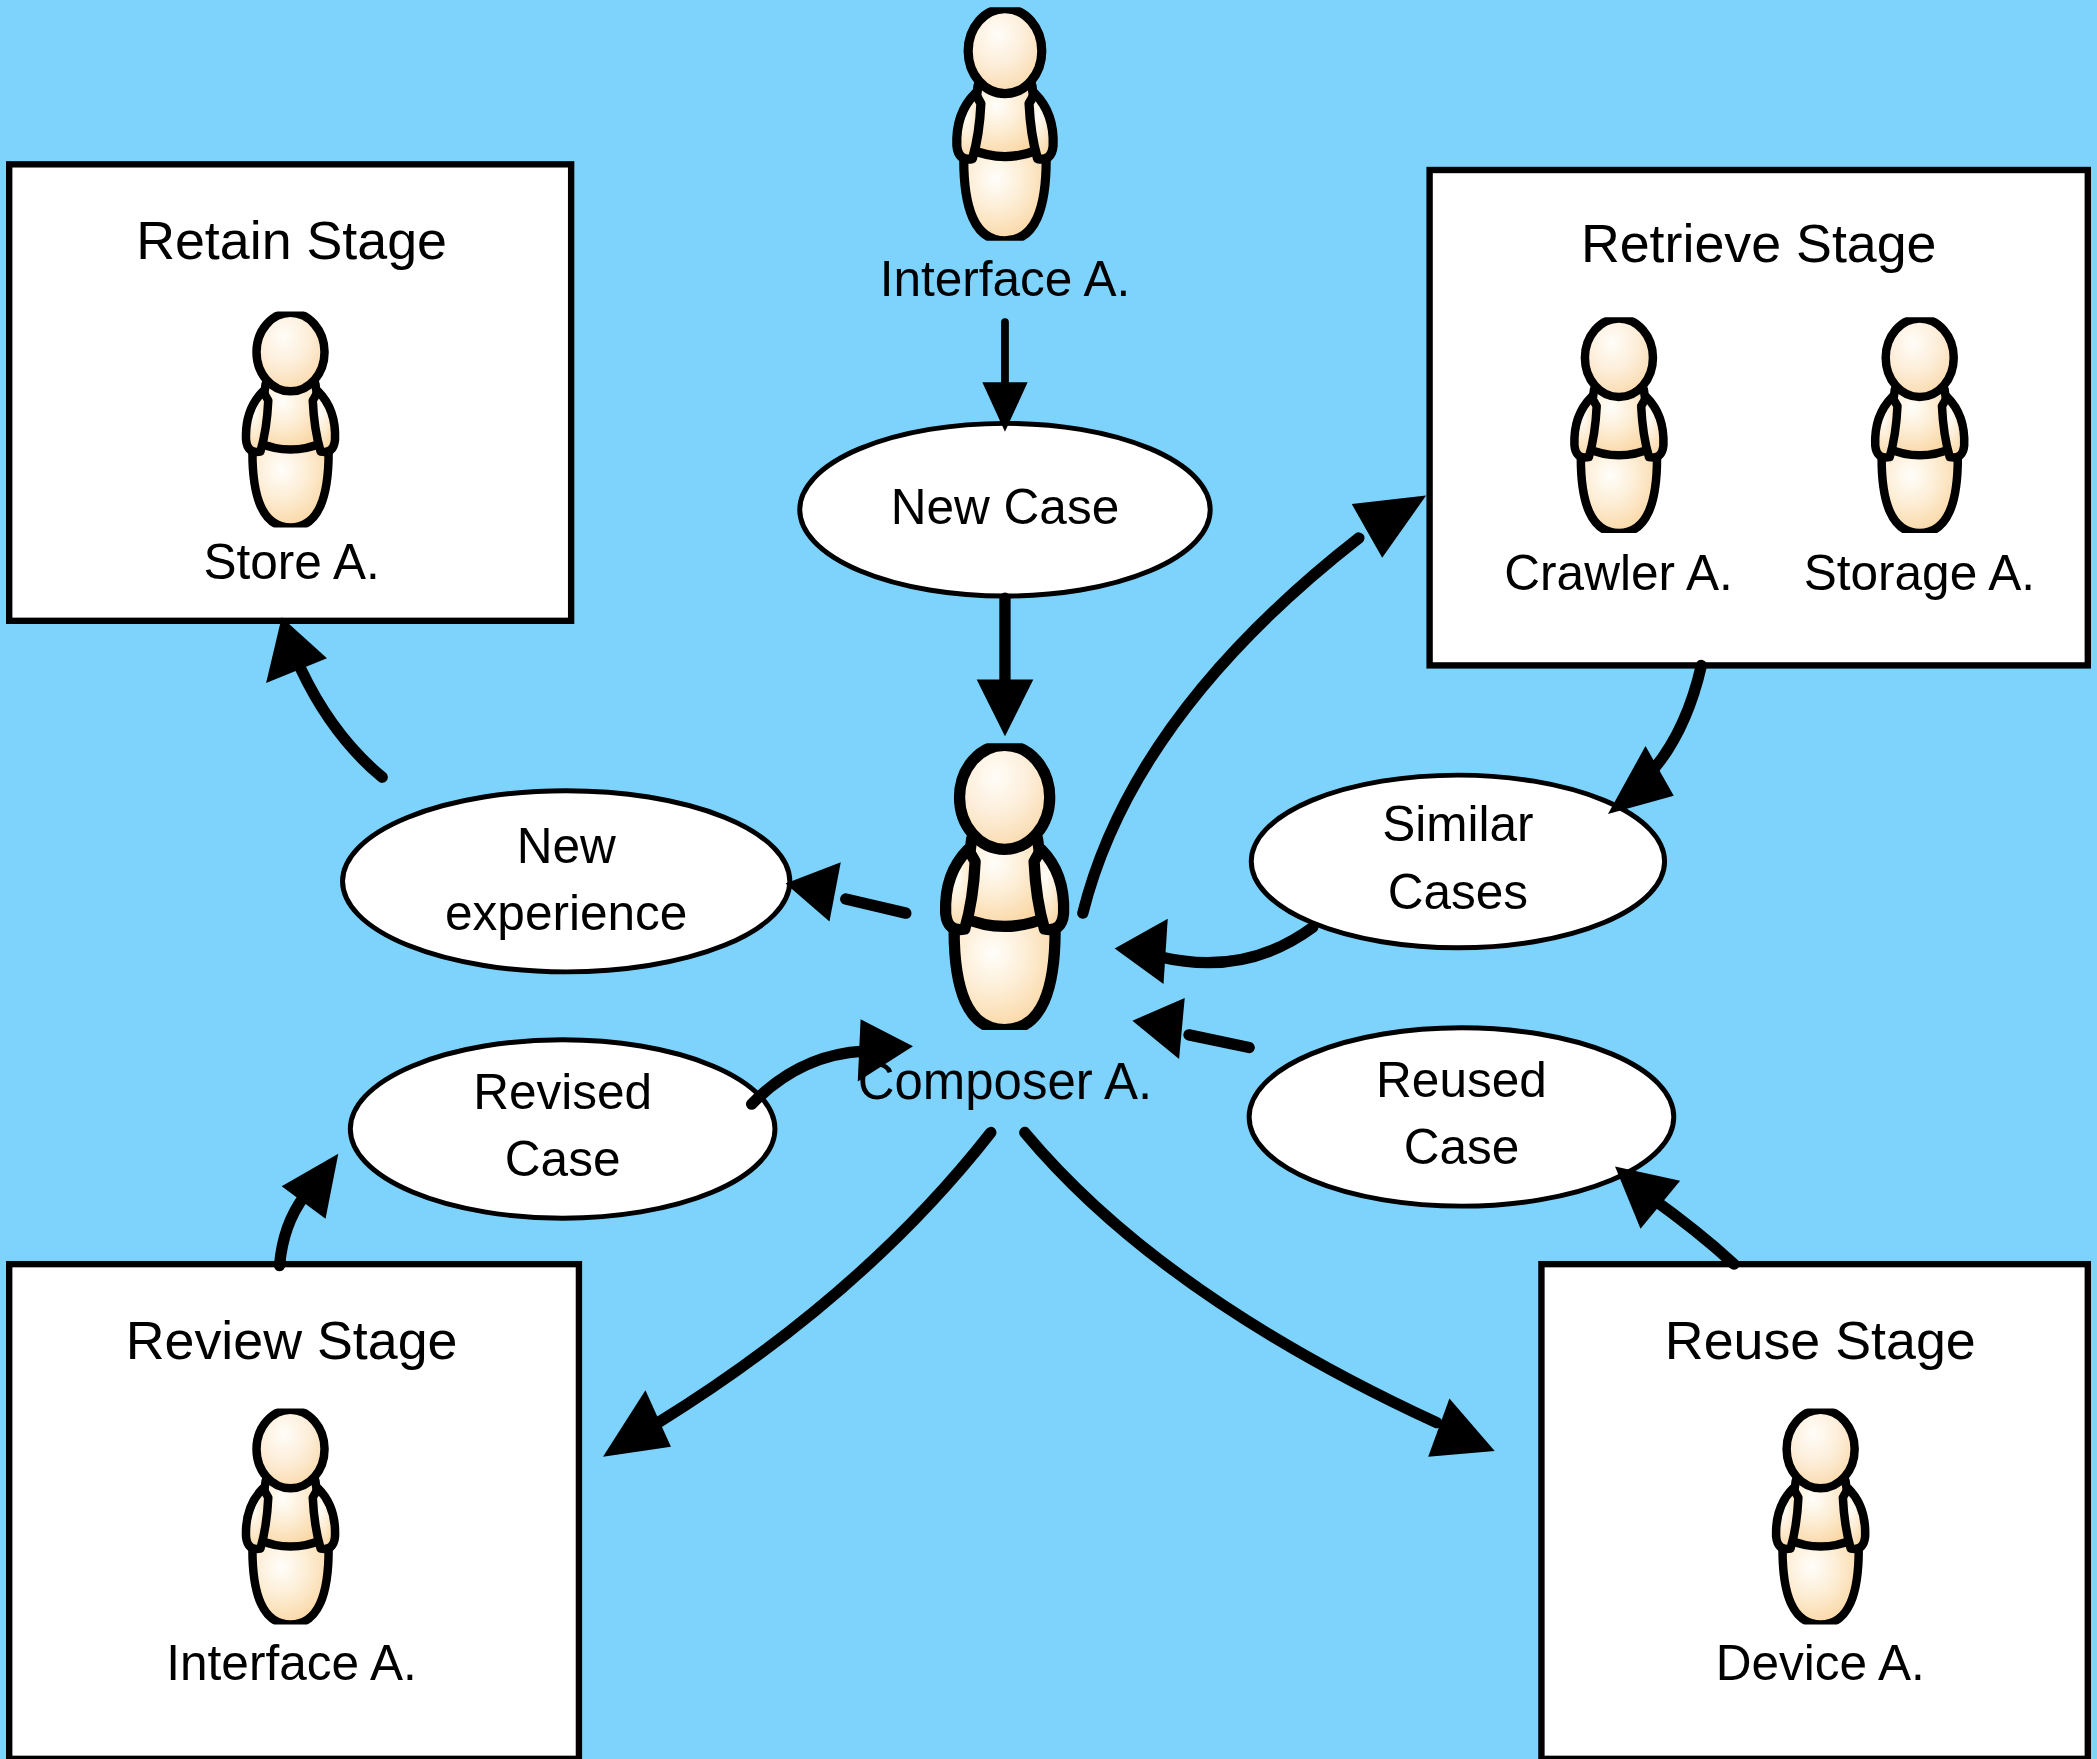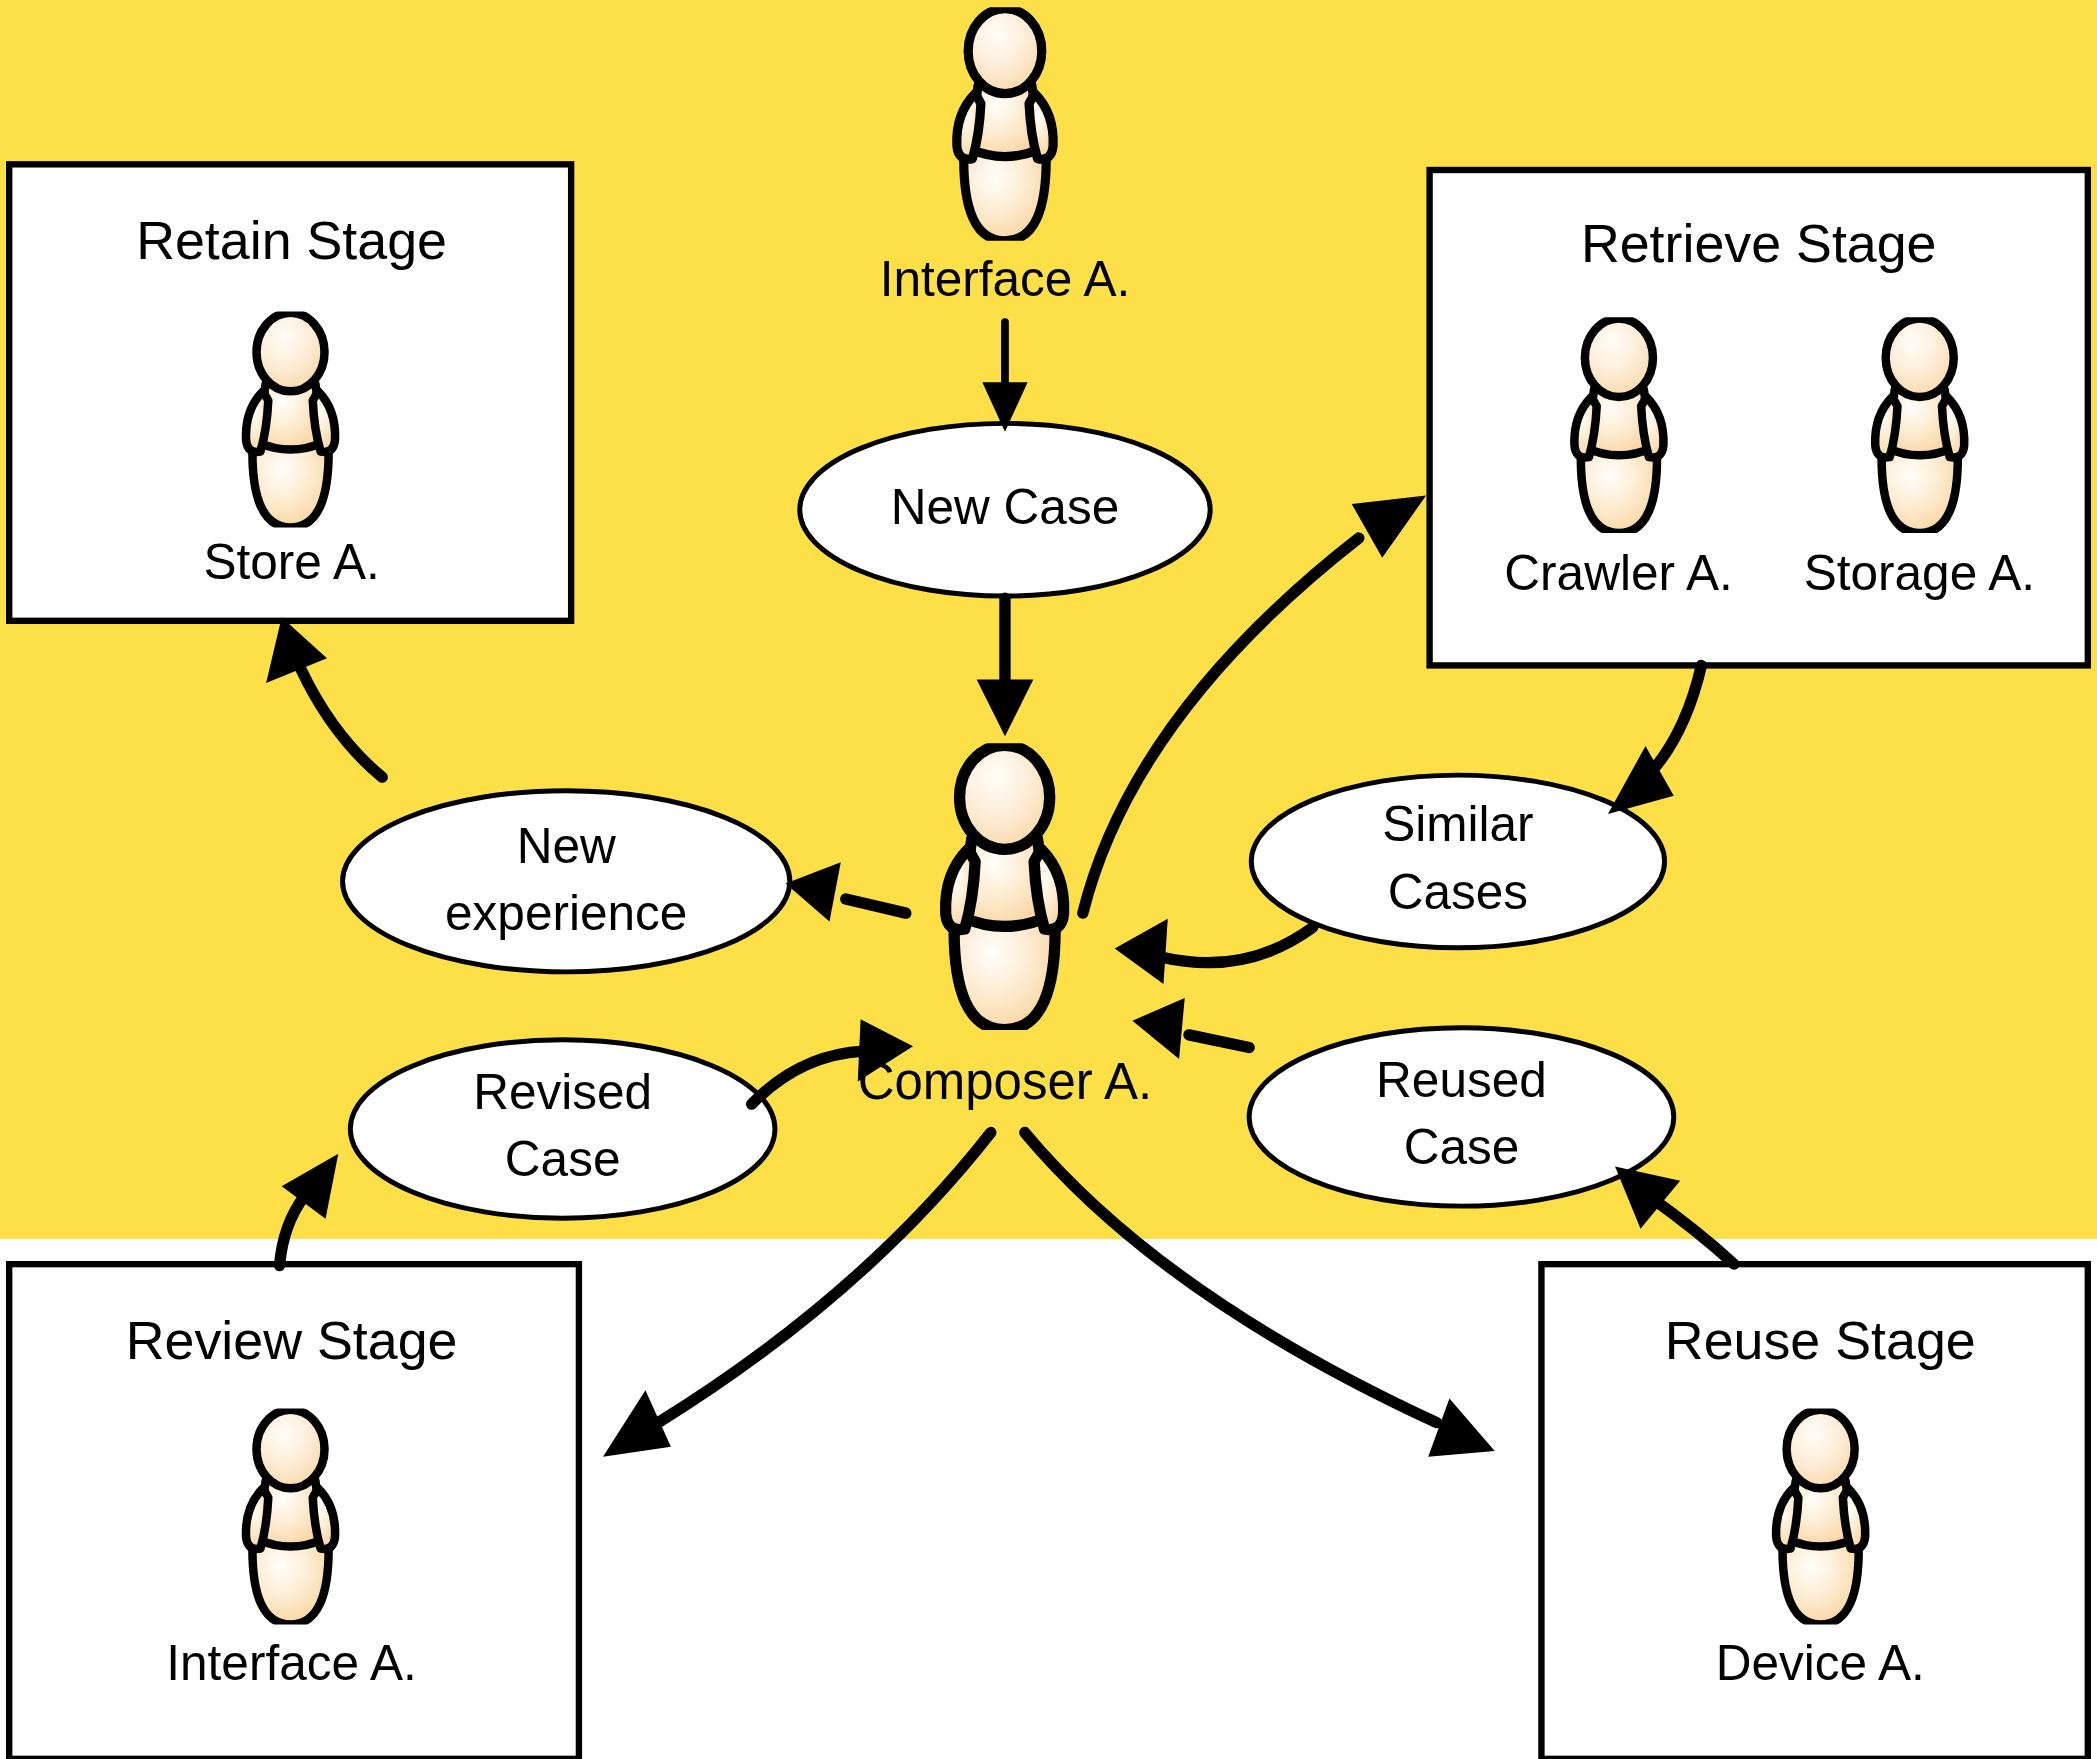--- a/index.html
+++ b/index.html
@@ -10,22 +10,22 @@
   }
   body {
     width: 2097px;
     height: 1759px;
     font-family: "Liberation Sans", sans-serif;
     overflow: hidden;
   }
   #diagram-root {
     position: relative;
     width: 2097px;
-    height: 1239px;
-    background: #fde047;
+    height: 1759px;
+    background: #7dd3fc;
   }
   svg.canvas {
     position: absolute;
     top: 0;
     left: 0;
     width: 2097px;
     height: 1759px;
     display: block;
   }
   .box-rect {

